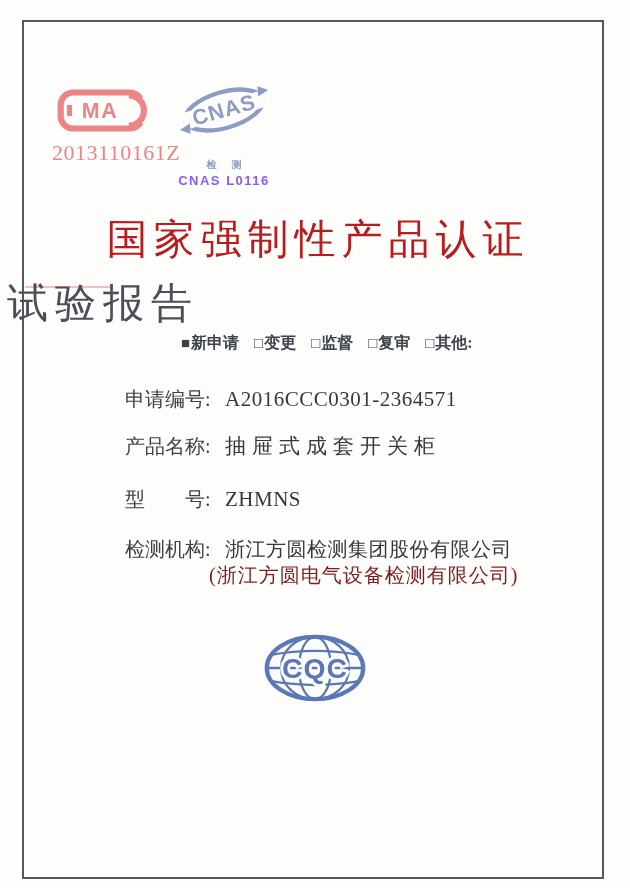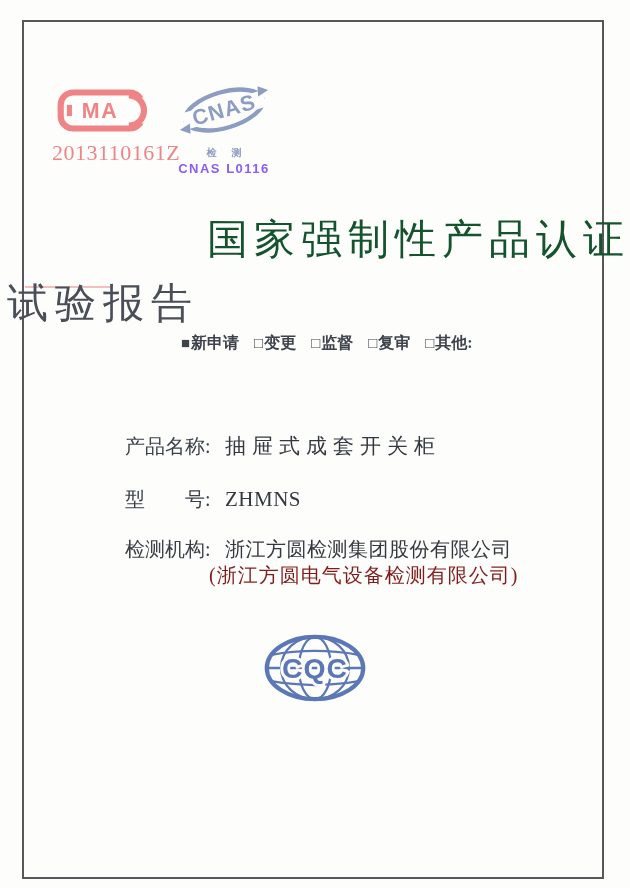--- a/index.html
+++ b/index.html
@@ -31,31 +31,31 @@
   }
   
   .cma{position:absolute;left:52px;top:88px;width:104px;text-align:right;}
   .cma-number{
     margin-top:7px;font-size:22px;color:#ef8486;letter-spacing:0.5px;
     font-family:"Liberation Serif", serif;white-space:nowrap;
   }
   
   .cnas{position:absolute;left:176px;top:76px;width:96px;text-align:center;}
   .cnas-caption-cn{
-    margin-top:2px;font-size:10px;color:#8d9cc2;letter-spacing:6px;
+    margin-top:14px;font-size:10px;color:#8d9cc2;letter-spacing:6px;
     font-weight:700;font-family:"Liberation Sans", sans-serif;text-indent:6px;
   }
   .cnas-caption-code{
     margin-top:1px;font-size:13px;color:#8b5cf6;letter-spacing:1.5px;
     font-weight:700;font-family:"Liberation Sans", sans-serif;white-space:nowrap;
   }
   
   .title-line1{
-    position:absolute;top:212px;left:0;width:100%;text-align:right;
-    font-size:41px;color:#14532d;letter-spacing:6px;text-indent:6px;
+    position:absolute;top:212px;left:0;width:100%;text-align:center;
+    font-size:41px;color:#b91c1c;letter-spacing:6px;text-indent:6px;
     font-weight:500;white-space:nowrap;
   }
   .title-line2{
     position:absolute;top:276px;left:0;width:100%;text-align:left;
     font-size:41px;color:#4a4e57;letter-spacing:7px;text-indent:7px;
     font-weight:500;white-space:nowrap;
   }
   
   .apply-row{
     position:absolute;left:181px;top:333px;
@@ -123,20 +123,23 @@
   <div class="title-line2">试验报告</div>
 
   <div class="apply-row">
     <span class="apply-item"><span class="box-glyph">■</span><span>新申请</span></span>
     <span class="apply-item"><span class="box-glyph">□</span><span>变更</span></span>
     <span class="apply-item"><span class="box-glyph">□</span><span>监督</span></span>
     <span class="apply-item"><span class="box-glyph">□</span><span>复审</span></span>
     <span class="apply-item"><span class="box-glyph">□</span><span>其他:</span></span>
   </div>
 
+  <div class="field-row row-appno">
+    <span class="field-label">申请编号:</span><span class="field-value value-latin">A2016CCC0301-2364571</span>
+  </div>
 
   <div class="field-row row-product">
     <span class="field-label">产品名称:</span><span class="field-value value-product">抽屉式成套开关柜</span>
   </div>
 
   <div class="field-row row-model">
     <span class="field-label">型　　号:</span><span class="field-value value-latin">ZHMNS</span>
   </div>
 
   <div class="field-row row-agency">

